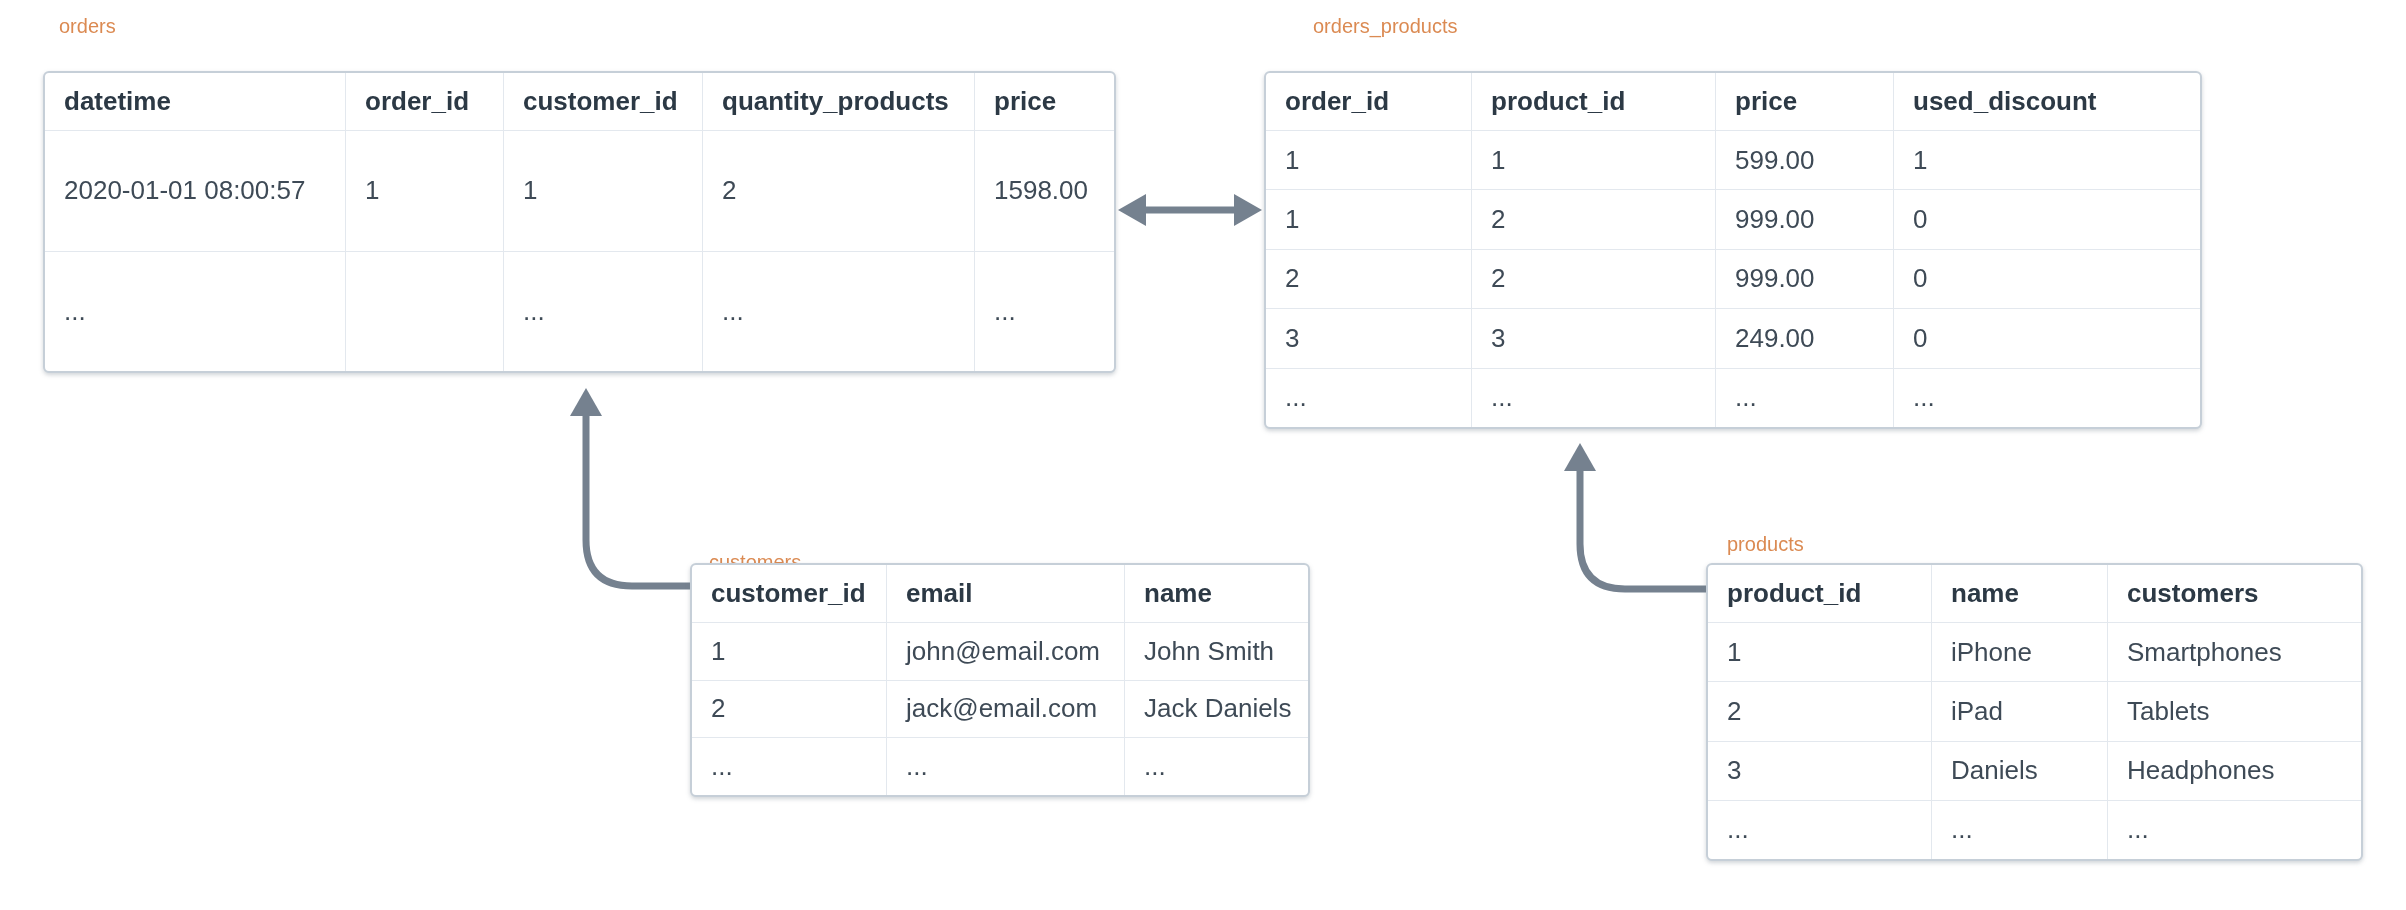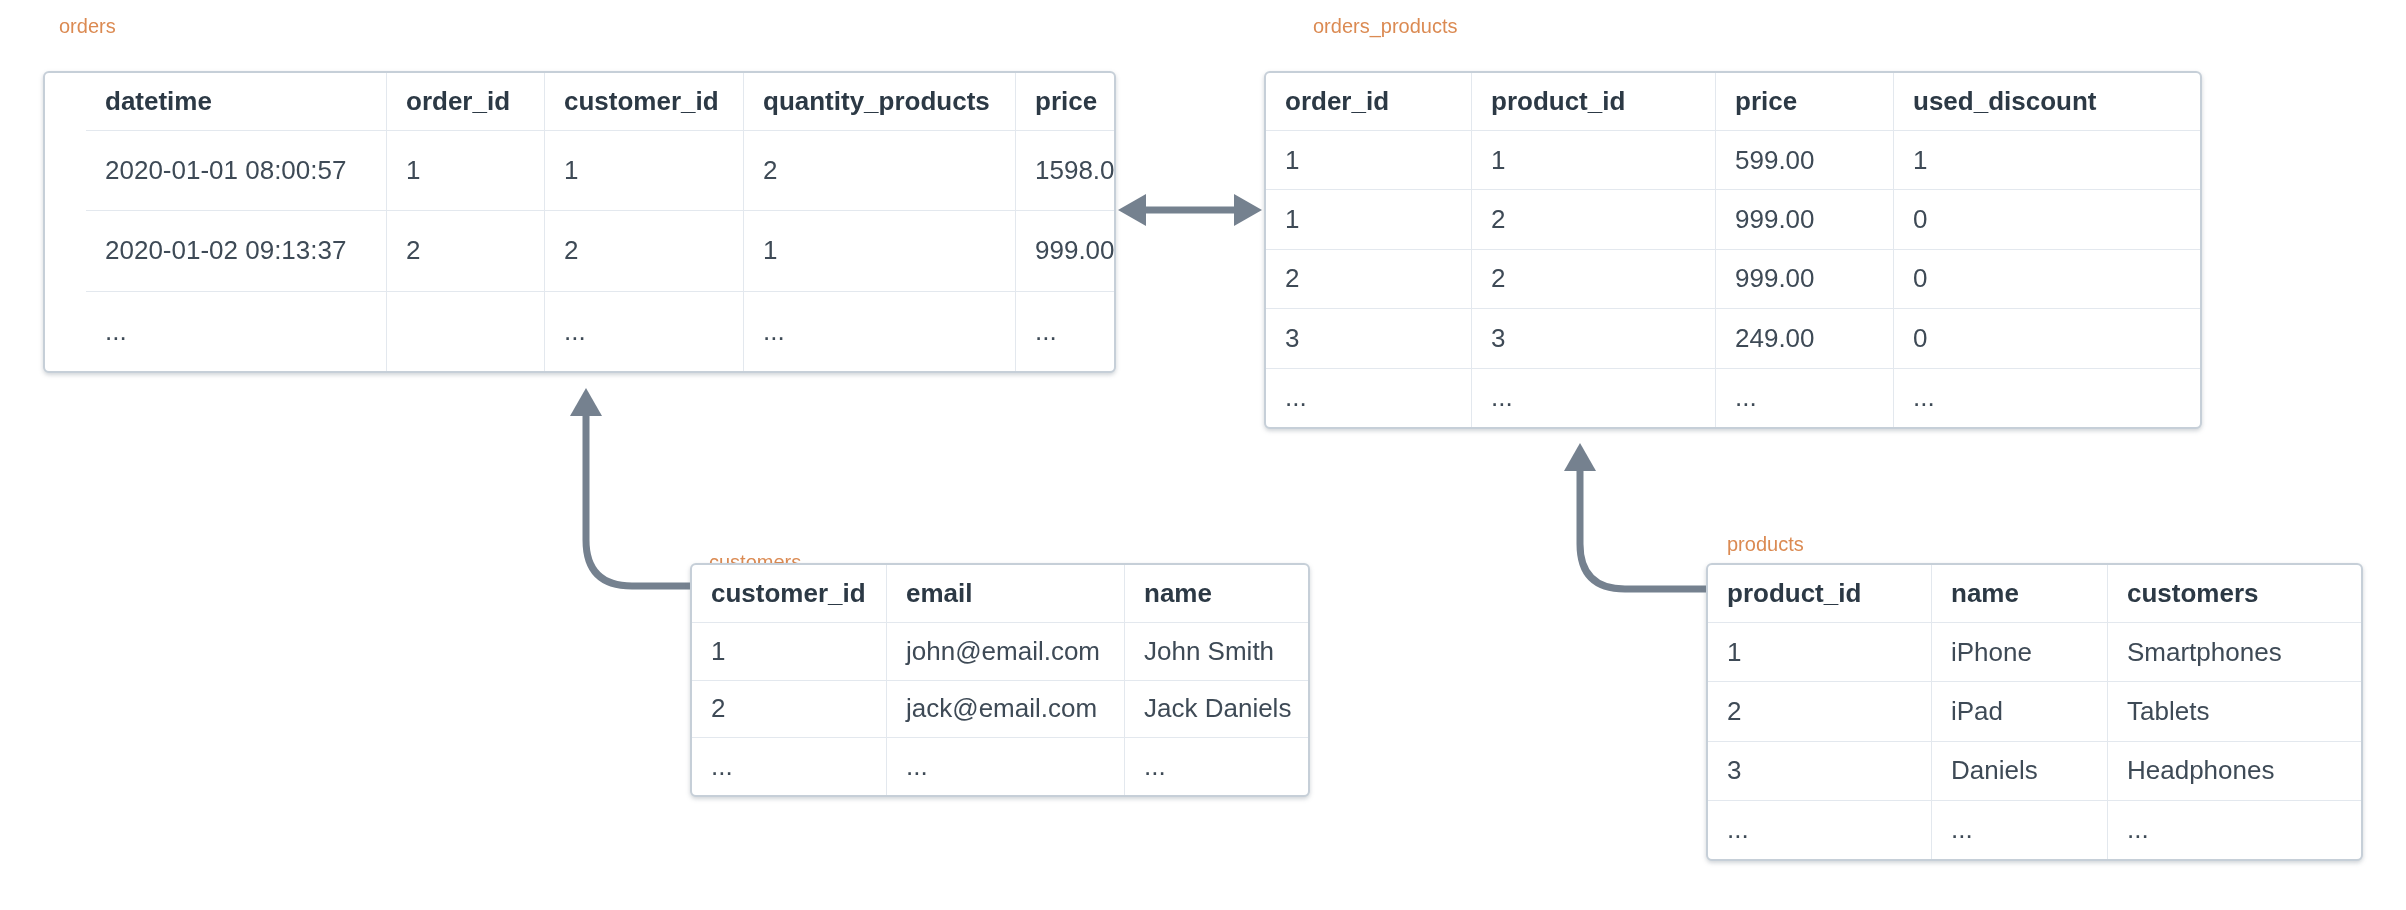--- a/index.html
+++ b/index.html
@@ -46,21 +46,21 @@
       <polygon points="586,388 570,416 602,416"></polygon>
     </g>
     <g>
       <path d="M 1706 589 L 1625 589 Q 1580 589 1580 544 L 1580 469"></path>
       <polygon points="1580,443 1564,471 1596,471"></polygon>
     </g>
   </svg>
 
   <div>
     <div class="tbl-title" style="left:59px;top:6px;">orders</div>
-    <div class="tbl-wrap" style="left:43px;top:71px;width:1073px;height:302px;padding-left:41px;">
+    <div class="tbl-wrap" style="left:43px;top:71px;width:1073px;height:302px;">
       <table class="tbl">
         <colgroup>
             <col style="width:300px">
             <col style="width:158px">
             <col style="width:199px">
             <col style="width:272px">
             <col style="width:140px">
           </colgroup>
         <thead>
           <tr>
@@ -73,27 +73,20 @@
         </thead>
         <tbody>
           <tr>
             <td>2020-01-01 08:00:57</td>
             <td>1</td>
             <td>1</td>
             <td>2</td>
             <td>1598.00</td>
           </tr>
           <tr>
-            <td>2020-01-02 09:13:37</td>
-            <td>2</td>
-            <td>2</td>
-            <td>1</td>
-            <td>999.00</td>
-          </tr>
-          <tr>
             <td>...</td>
             <td></td>
             <td>...</td>
             <td>...</td>
             <td>...</td>
           </tr>
         </tbody>
       </table>
     </div>
   </div>

